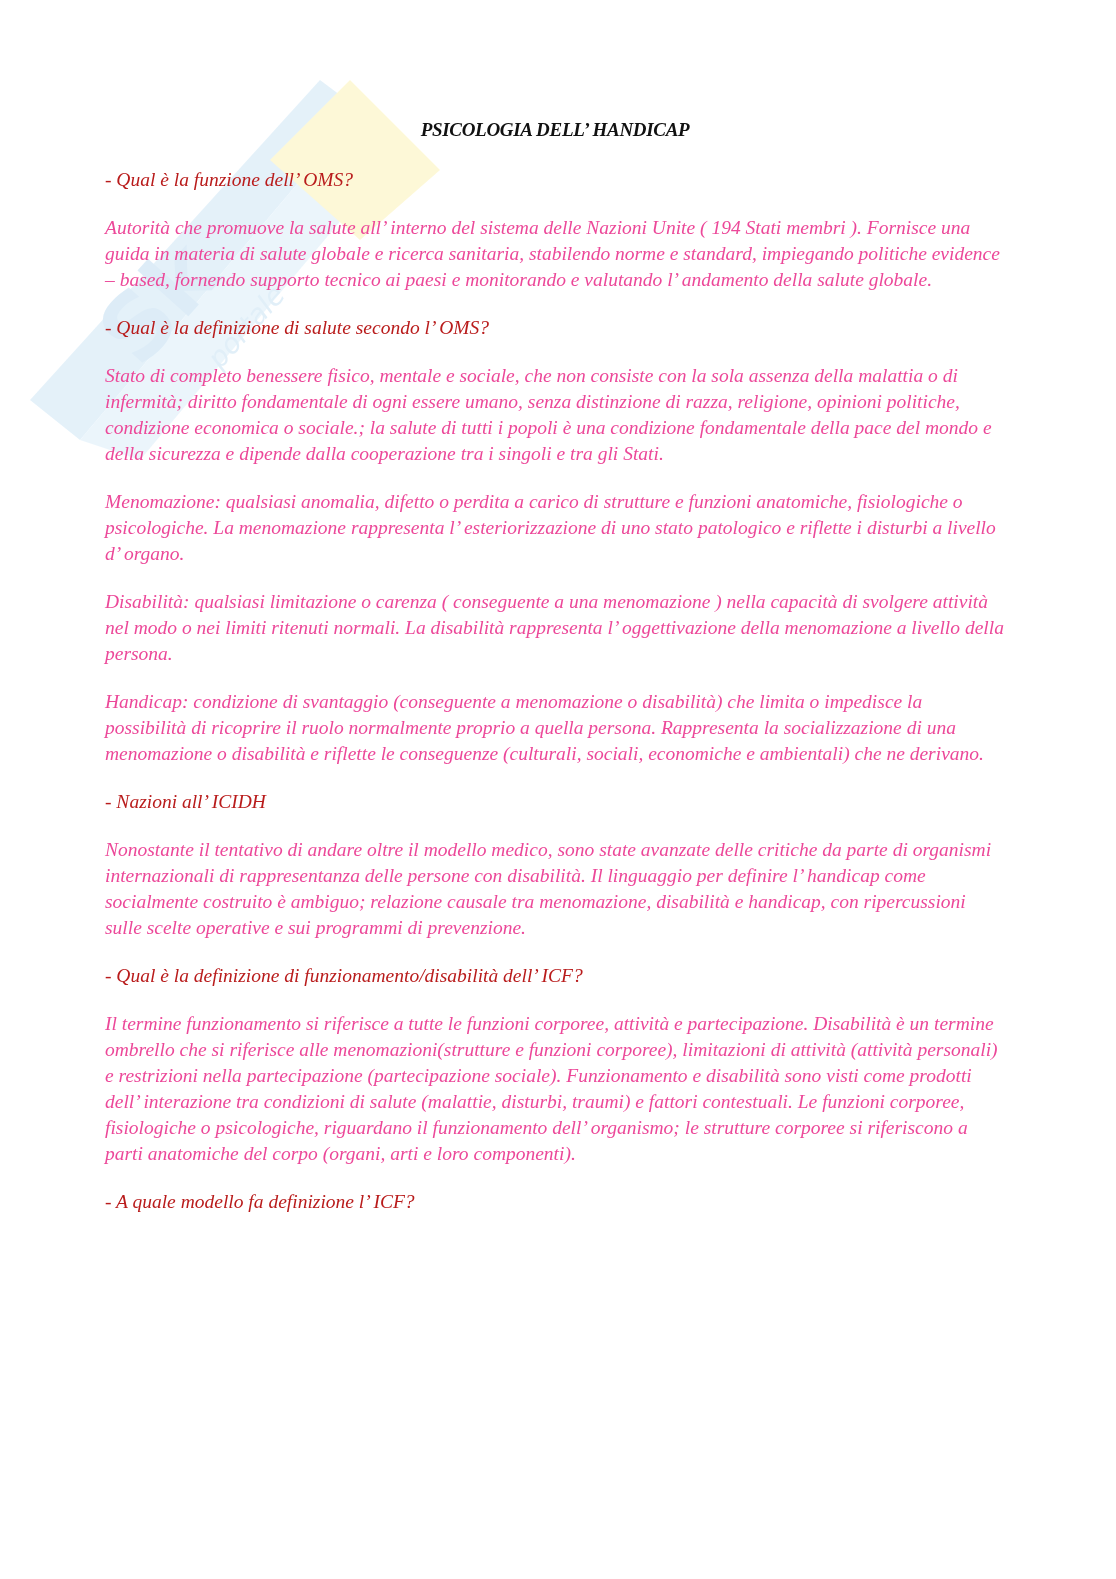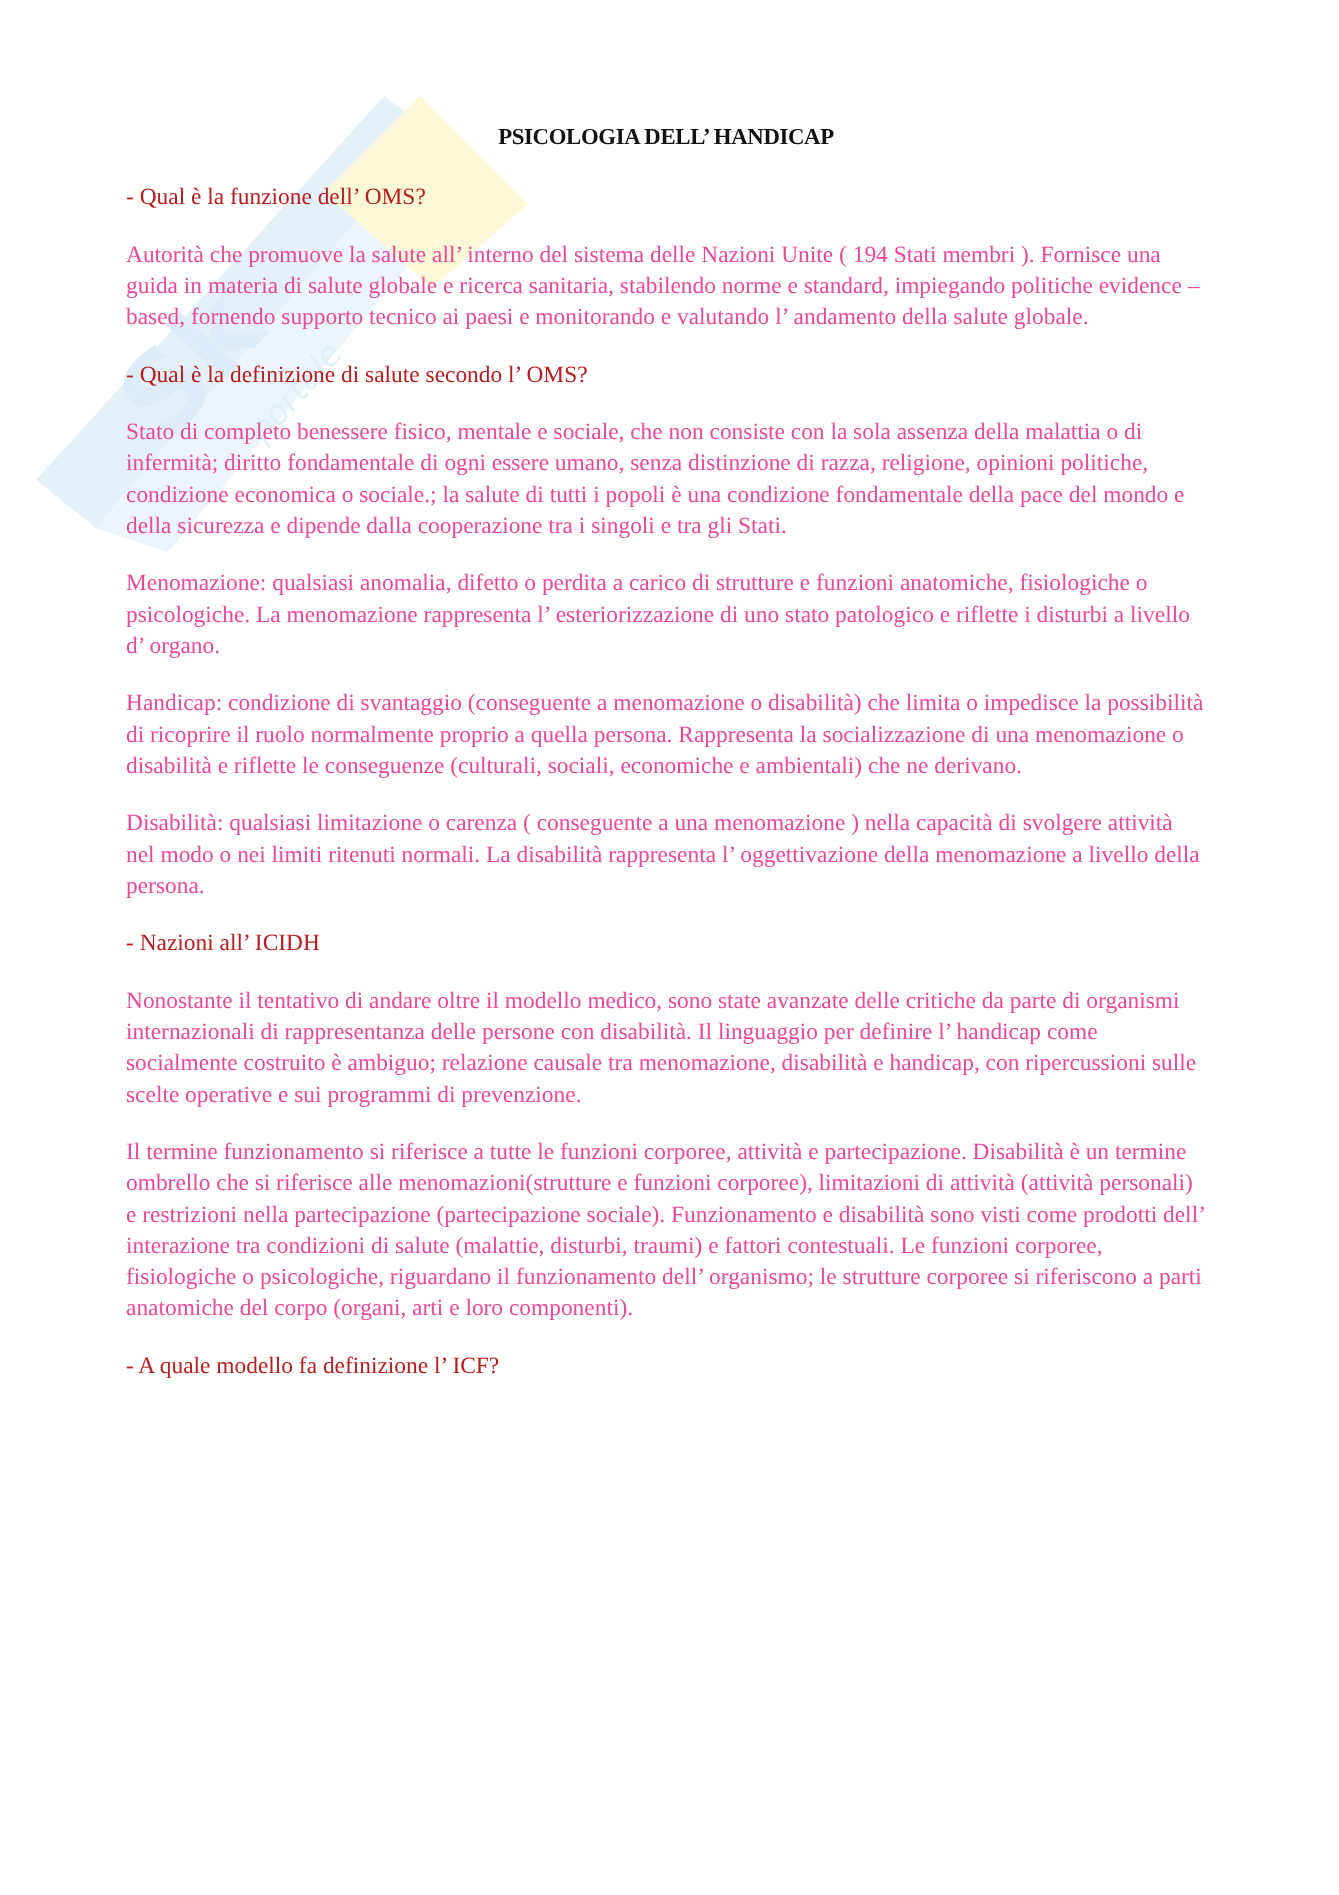--- a/index.html
+++ b/index.html
@@ -20,23 +20,24 @@
       left: 20px;
       top: 40px;
       width: 480px;
       height: 420px;
       pointer-events: none;
       z-index: 0;
     }
     .page {
       position: absolute;
       left: 105px;
-      top: 103px;
+      top: 118px;
       width: 900px;
       z-index: 1;
+      font-style: italic;
     }
     .doc-title {
       text-align: center;
       font-weight: bold;
       font-size: 19px;
       letter-spacing: -0.3px;
       margin: 0 0 25px 0;
       line-height: 24px;
       color: #111;
     }
@@ -74,29 +75,30 @@
     <p class="para">Autorità che promuove la salute all’ interno del sistema delle Nazioni Unite ( 194 Stati membri ). Fornisce una guida in materia di salute globale e ricerca sanitaria, stabilendo norme e standard, impiegando politiche evidence – based, fornendo supporto tecnico ai paesi e monitorando e valutando l’ andamento della salute globale.</p>
   </div>
 
   <div class="section">
     <p class="question">- Qual è la definizione di salute secondo l’ OMS?</p>
     <p class="para">Stato di completo benessere fisico, mentale e sociale, che non consiste con la sola assenza della malattia o di infermità; diritto fondamentale di ogni essere umano, senza distinzione di razza, religione, opinioni politiche, condizione economica o sociale.; la salute di tutti i popoli è una condizione fondamentale della pace del mondo e della sicurezza e dipende dalla cooperazione tra i singoli e tra gli Stati.</p>
   </div>
 
   <div class="section">
     <p class="para">Menomazione: qualsiasi anomalia, difetto o perdita a carico di strutture e funzioni anatomiche, fisiologiche o psicologiche. La menomazione rappresenta l’ esteriorizzazione di uno stato patologico e riflette i disturbi a livello d’ organo.</p>
+    <p class="para">Disabilità: qualsiasi limitazione o carenza ( conseguente a una menomazione ) nella capacità di svolgere attività nel modo o nei limiti ritenuti normali. La disabilità rappresenta l’ oggettivazione della menomazione a livello della persona.</p>
     <p class="para">Handicap: condizione di svantaggio (conseguente a menomazione o disabilità) che limita o impedisce la possibilità di ricoprire il ruolo normalmente proprio a quella persona. Rappresenta la socializzazione di una menomazione o disabilità e riflette le conseguenze (culturali, sociali, economiche e ambientali) che ne derivano.</p>
-    <p class="para">Disabilità: qualsiasi limitazione o carenza ( conseguente a una menomazione ) nella capacità di svolgere attività nel modo o nei limiti ritenuti normali. La disabilità rappresenta l’ oggettivazione della menomazione a livello della persona.</p>
   </div>
 
   <div class="section">
     <p class="question">- Nazioni all’ ICIDH</p>
     <p class="para">Nonostante il tentativo di andare oltre il modello medico, sono state avanzate delle critiche da parte di organismi internazionali di rappresentanza delle persone con disabilità. Il linguaggio per definire l’ handicap come socialmente costruito è ambiguo; relazione causale tra menomazione, disabilità e handicap, con ripercussioni sulle scelte operative e sui programmi di prevenzione.</p>
   </div>
 
   <div class="section">
+    <p class="question">- Qual è la definizione di funzionamento/disabilità dell’ ICF?</p>
     <p class="para">Il termine funzionamento si riferisce a tutte le funzioni corporee, attività e partecipazione. Disabilità è un termine ombrello che si riferisce alle menomazioni(strutture e funzioni corporee), limitazioni di attività (attività personali) e restrizioni nella partecipazione (partecipazione sociale). Funzionamento e disabilità sono visti come prodotti dell’ interazione tra condizioni di salute (malattie, disturbi, traumi) e fattori contestuali. Le funzioni corporee, fisiologiche o psicologiche, riguardano il funzionamento dell’ organismo; le strutture corporee si riferiscono a parti anatomiche del corpo (organi, arti e loro componenti).</p>
   </div>
 
   <div class="section">
     <p class="question">- A quale modello fa definizione l’ ICF?</p>
   </div>
 </div>
 
 </body></html>

